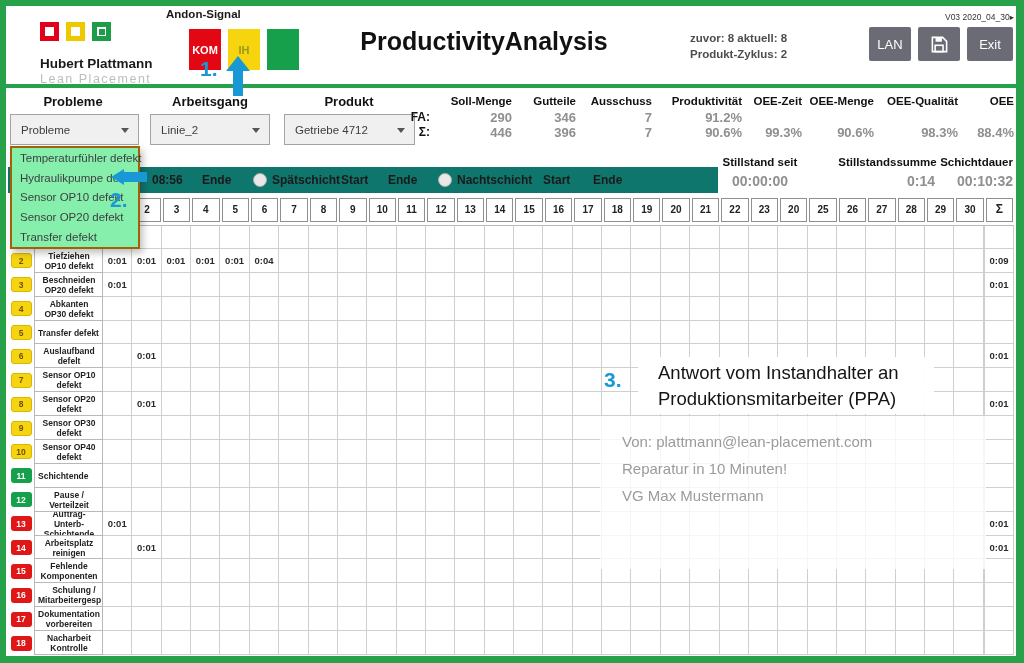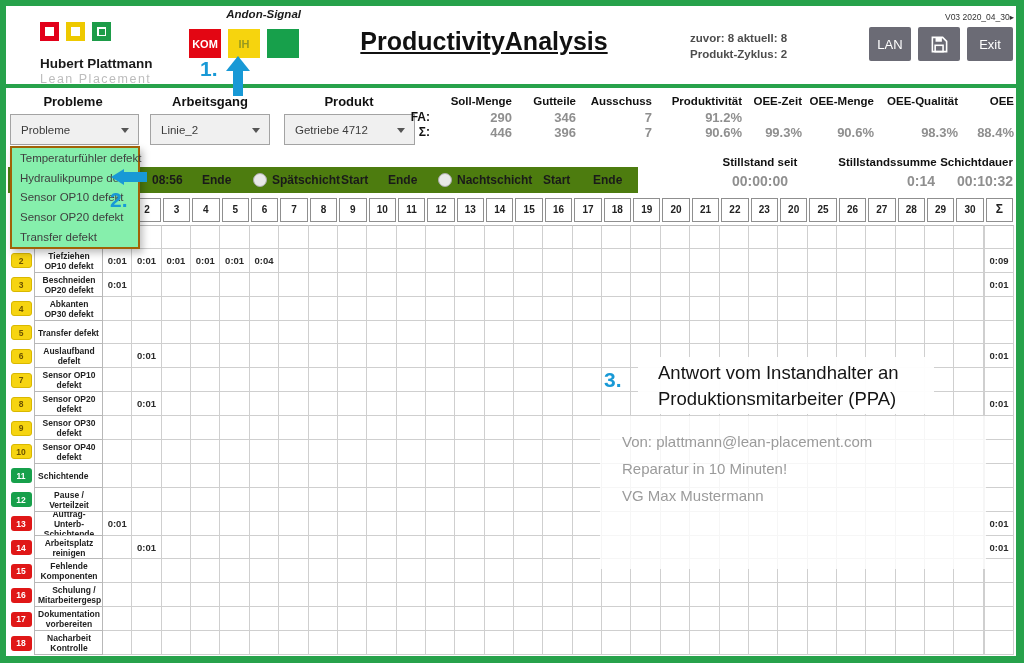--- a/index.html
+++ b/index.html
@@ -19,28 +19,28 @@
   #version { position:absolute; top:12px; left:894px; width:120px; text-align:right; font-size:8.5px; color:#333; }
   #logo-squares { position:absolute; left:40px; top:22px; display:flex; gap:7px; }
   .lsq { width:19px; height:19px; border-style:solid; border-width:5px; background:#fff; }
   .lsq.red { border-color:#e2001a; }
   .lsq.yellow { border-color:#eec900; }
   .lsq.green { border-color:#1d9c49; position:relative; }
   .lsq.green::after { content:""; position:absolute; left:1.5px; top:1.5px; width:6px; height:6px; background:#1d9c49; }
   #logo-name { position:absolute; left:40px; top:56px; font-size:13.5px; font-weight:bold; color:#1a1a1a; }
   #logo-sub { position:absolute; left:40px; top:72px; font-size:12.5px; color:#bdbdbd; letter-spacing:1.5px; }
 
-  #andon-label { position:absolute; left:183px; top:8px; width:118px; text-align:right; font-size:11.5px; font-weight:bold; color:#1a1a1a;font-style:italic; }
+  #andon-label { position:absolute; left:166px; top:8px; width:118px; text-align:left; font-size:11.5px; font-weight:bold; color:#1a1a1a; }
   #andon-buttons { position:absolute; left:189px; top:29px; display:flex; gap:7px; }
-  .andon-btn { width:32px; height:29px; display:flex; align-items:center; justify-content:center; font-size:11px; font-weight:bold; border:none; cursor:pointer; }
+  .andon-btn { width:32px; height:41px; display:flex; align-items:center; justify-content:center; font-size:11px; font-weight:bold; border:none; cursor:pointer; }
   .andon-btn.kom { background:#e30613; color:#ffffff; }
   .andon-btn.ih { background:#f6d40e; color:#97991f; }
   .andon-btn.grn { background:#17a04b; }
 
-  #title { position:absolute; left:334px; top:27px; width:300px; text-align:center; font-size:25px; font-weight:bold; color:#111;text-decoration:underline; }
+  #title { position:absolute; left:334px; top:27px; width:300px; text-align:center; font-size:25px; font-weight:bold; color:#111; }
 
   #session { position:absolute; left:690px; top:30px; font-size:11.5px; font-weight:bold; color:#4d4d4d; line-height:16px; }
 
   .win-btn { position:absolute; top:27px; height:34px; background:#6b6b75; color:#fff; border:none; border-radius:2px; font-size:13px; font-family:inherit; display:flex; align-items:center; justify-content:center; cursor:pointer; }
   #btn-lan { left:869px; width:42px; }
   #btn-save { left:918px; width:42px; }
   #btn-exit { left:967px; width:46px; }
 
   
   .col-head { position:absolute; top:94px; font-size:13px; font-weight:bold; color:#111; text-align:center; }
@@ -63,21 +63,21 @@
   .still-label { position:absolute; top:156px; font-size:11.5px; font-weight:bold; color:#111; }
   .still-val { position:absolute; top:173px; font-size:14px; font-weight:bold; color:#8f8f8f; }
   #ss-label { left:700px; width:120px; text-align:center; }
   #ss-val { left:700px; width:120px; text-align:center; }
   #sum-label { left:825px; width:125px; text-align:center; }
   #sum-val { left:820px; width:115px; text-align:right; }
   #sd-label { left:933px; width:80px; text-align:right; }
   #sd-val { left:933px; width:80px; text-align:right; }
 
   
-  #shiftbar { position:absolute; left:8px; top:167px; width:630px; height:26px; background:#4d7c0f; z-index:1; }
+  #shiftbar { position:absolute; left:8px; top:167px; width:710px; height:26px; background:#0f766e; z-index:1; }
   .sb { position:absolute; top:6px; font-size:12px; font-weight:bold; color:#1a1a1a; white-space:nowrap; }
   .radio { position:absolute; top:6px; width:14px; height:14px; border-radius:50%; background:#e8e8e8; border:1px solid #ababab; cursor:pointer; }
 
   
   #table { position:absolute; left:8px; top:198px; width:1006px; z-index:1; }
   #thead { display:flex; height:24px; margin-bottom:3px; }
   .spacer-badge { width:26px; flex:none; }
   .spacer-label { width:69px; flex:none; }
   .hcell { flex:1; border:1px solid #8f8f8f; margin:0 1px; text-align:center; font-size:10px; font-weight:bold; color:#222; line-height:21px; background:#fff; }
   .hcell.sig { font-size:12px; }

